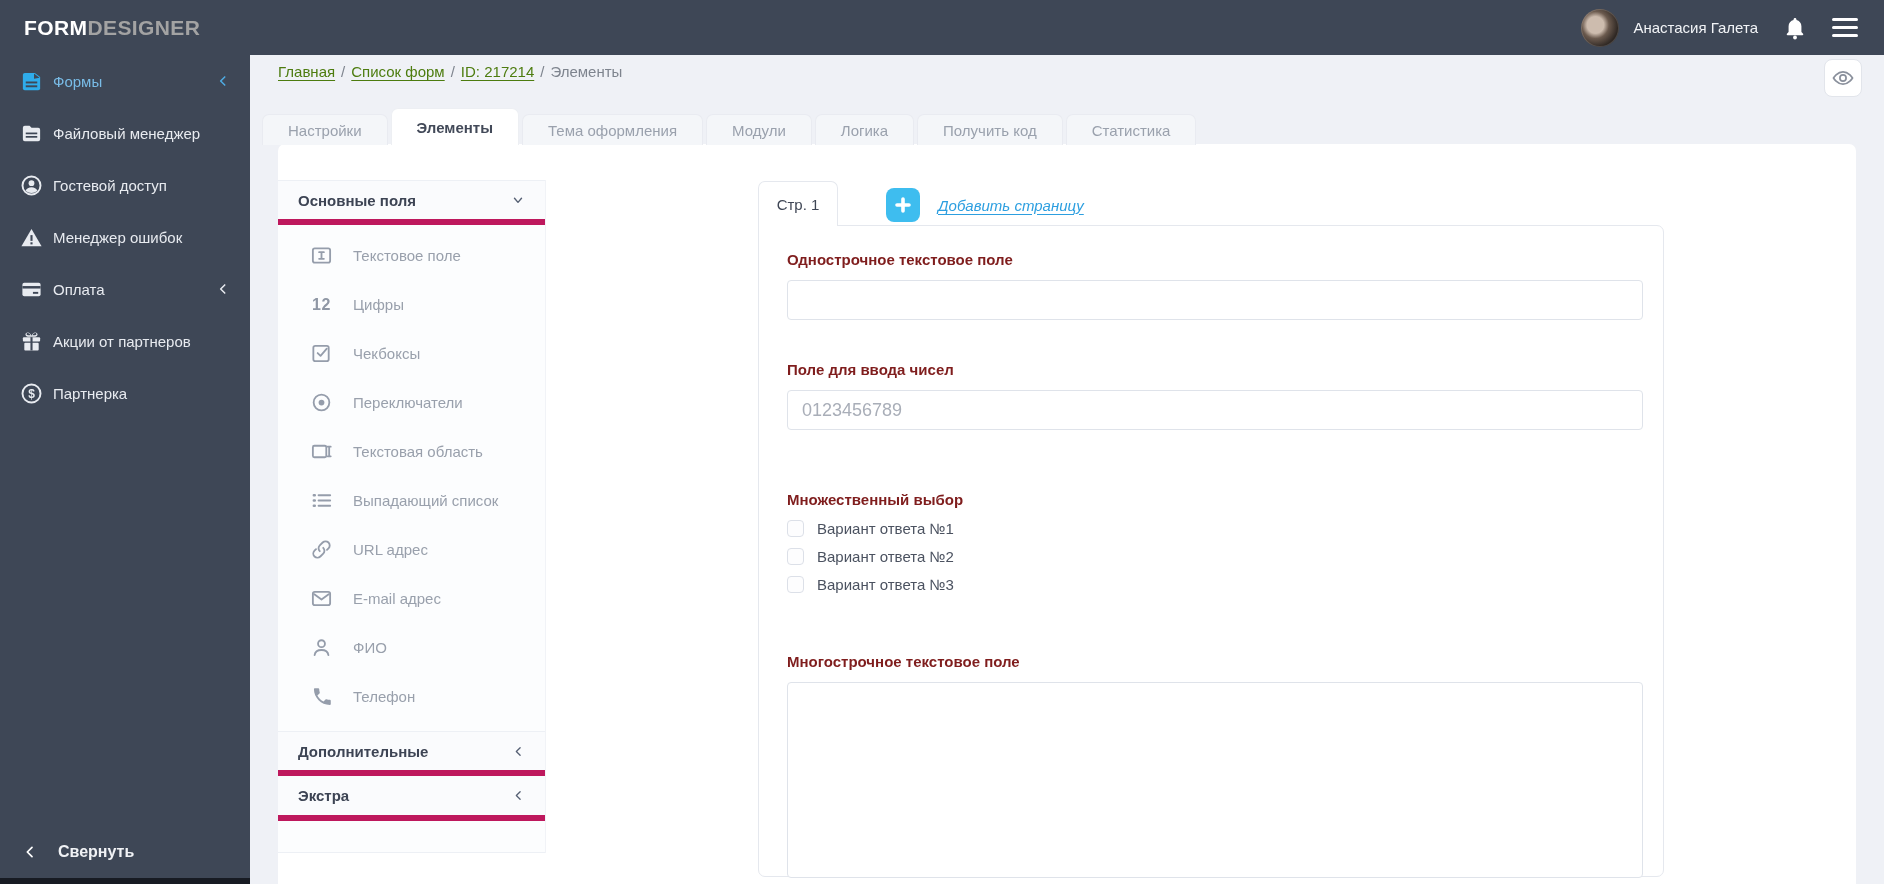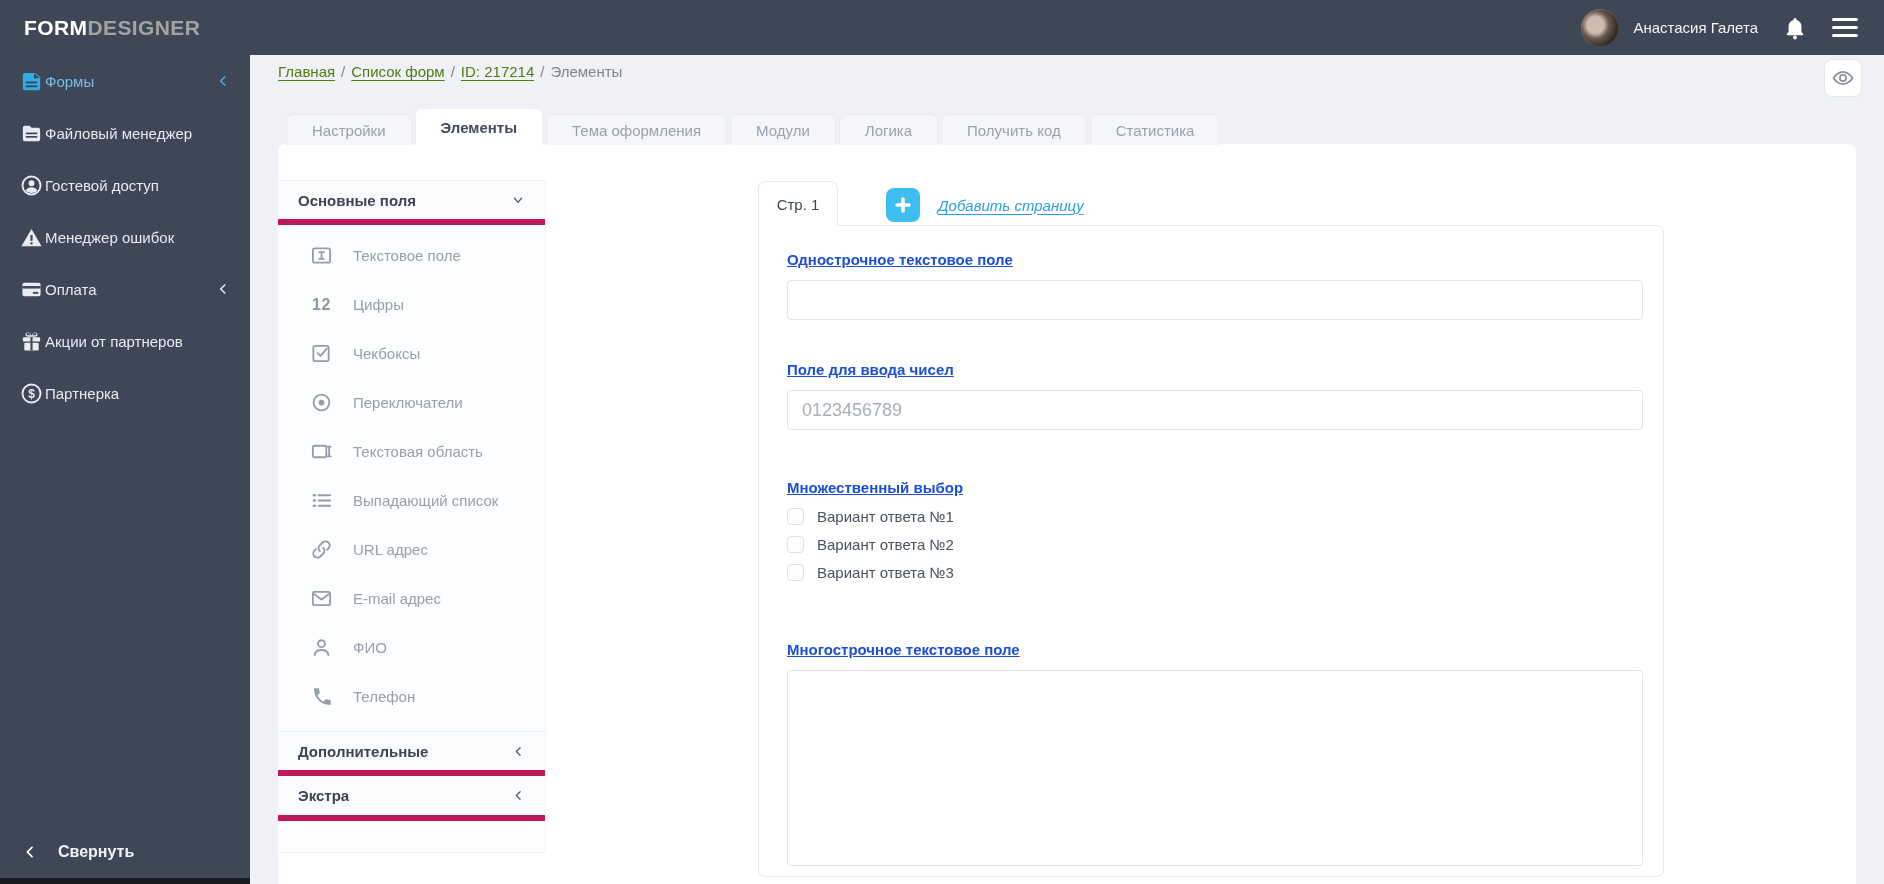--- a/index.html
+++ b/index.html
@@ -17,38 +17,38 @@
   .avatar { width:38px; height:38px; border-radius:50%; background:radial-gradient(circle at 38% 42%, #cdbcae 0 26%, #6b5a4e 42%, #2e2723 70%, #1d1916 100%); box-shadow:inset 0 0 0 1px rgba(255,255,255,.15); }
   .username { color:#F2F4F7; font-size:15px; }
   .iconbtn { background:none; border:none; cursor:pointer; display:flex; align-items:center; }
   .burger { display:flex; flex-direction:column; gap:5px; }
   .burger span { display:block; width:26px; height:3px; border-radius:2px; background:#fff; }
 
   
   .sidebar { position:absolute; left:0; top:55px; width:250px; height:829px; background:#3E4756; z-index:20; }
   .nav-item { position:relative; height:52px; display:flex; align-items:center; padding:0 20px; color:#E8EBF0; font-size:15px; cursor:pointer; }
   .nav-item .nico { width:23px; height:23px; flex:0 0 23px; display:flex; align-items:center; justify-content:center; color:#E8EBF0; }
-  .nav-item .nlabel { margin-left:2px; white-space:nowrap; }
+  .nav-item .nlabel { margin-left:10px; white-space:nowrap; }
   .nav-item .nchev { margin-left:auto; color:#E8EBF0; display:flex; }
   .nav-item.active { color:#79BCE7; }
   .nav-item.active .nico { color:#2FACEA; }
   .nav-item.active .nchev { color:#4FABE2; }
   .collapse-row { position:absolute; left:0; bottom:10px; width:100%; height:44px; display:flex; align-items:center; padding:0 20px; color:#F0F2F5; font-size:16px; font-weight:700; cursor:pointer; }
   .collapse-row .nchev { display:flex; margin-right:20px; margin-left:2px; }
   .sidebar-strip { position:absolute; left:0; bottom:0; width:100%; height:6px; background:#171B23; }
 
   
   .content { position:absolute; left:250px; top:55px; width:1634px; height:829px; }
   .breadcrumb { position:absolute; left:28px; top:8px; font-size:15px; color:#7E848E; }
   .breadcrumb a { color:#4d7c0f; text-decoration:underline; text-underline-offset:3px; cursor:pointer; }
   .breadcrumb .sep { margin:0 6px; }
   .eye-btn { position:absolute; right:22px; top:4px; width:38px; height:38px; background:#fff; border:1px solid #E2E5EB; border-radius:8px; display:flex; align-items:center; justify-content:center; color:#8A909C; cursor:pointer; }
 
   
-  .tabs { position:absolute; left:36px; top:53px; display:flex; align-items:flex-end; gap:3px; z-index:5; }
+  .tabs { position:absolute; left:12px; top:53px; display:flex; align-items:flex-end; gap:3px; z-index:5; }
   .tab { height:31px; display:flex; align-items:center; padding:0 25px; background:#F4F6F9; border:1px solid #E9EBF1; border-bottom:none; border-radius:7px 7px 0 0; color:#9AA1AD; font-size:15px; cursor:pointer; white-space:nowrap; }
   .tab.active { height:37px; background:#FFFFFF; color:#434A59; font-weight:700; border-color:#EDEFF3; }
 
   
   .card { position:absolute; left:28px; top:89px; width:1578px; height:740px; background:#FFFFFF; border-radius:7px 7px 0 0; }
 
   
   .epanel { position:absolute; left:0; top:36px; width:268px; background:#FDFDFE; border-right:1px solid #F1F3F7; }
   .esection-h { height:45px; display:flex; align-items:center; padding:0 20px; background:#FAFBFD; border-top:1px solid #EDF0F5; border-bottom:6px solid #be185d; color:#3D4454; font-size:15px; font-weight:700; cursor:pointer; }
   .esection-h + .esection-h { border-top:none; }
@@ -59,24 +59,24 @@
   .eitem .elabel { margin-left:20px; white-space:nowrap; }
   .eico.numtxt { font-size:16px; font-weight:700; color:#8F97A5; letter-spacing:.5px; }
   .epanel-tail { height:32px; border-bottom:1px solid #EDF0F5; background:#FCFDFE; }
 
   
   .page-tab { position:absolute; left:480px; top:37px; width:80px; height:45px; background:#fff; border:1px solid #E5E8EE; border-bottom:none; border-radius:7px 7px 0 0; display:flex; align-items:center; justify-content:center; color:#3F4655; font-size:15px; font-weight:400; z-index:4; cursor:pointer; }
   .add-page { position:absolute; left:608px; top:44px; display:flex; align-items:center; gap:18px; z-index:4;font-style:italic; }
   .plus-btn { width:34px; height:34px; border:none; border-radius:8px; background:#3EBDEF; display:flex; align-items:center; justify-content:center; cursor:pointer; }
   .add-link { color:#2D9FE0; font-size:15px; text-decoration:underline; text-underline-offset:3px; cursor:pointer; }
   .preview-panel { position:absolute; left:480px; top:81px; width:906px; height:652px; border:1px solid #E5E8EE; border-radius:0 7px 7px 7px; background:#fff; padding:24px 20px 0 28px; }
-  .f-label { color:#1d4ed8; font-size:15px; font-weight:700; line-height:20px;text-decoration:underline; }
+  .f-label { color:#7f1d1d; font-size:15px; font-weight:700; line-height:20px; }
   .f-input { display:block; width:100%; height:40px; margin-top:10px; border:1px solid #DFE3EA; border-radius:4px; background:#fff; padding:0 14px; font-size:18px; color:#3F4654; font-family:inherit; outline:none; }
   .f-input::placeholder { color:#A9AEB8; opacity:1; }
-  .gap40 { margin-top:40px; } .gap48 { margin-top:48px; } .gap56 { margin-top:56px; }
+  .gap40 { margin-top:40px; } .gap48 { margin-top:60px; } .gap56 { margin-top:56px; }
   .cb-row { display:flex; align-items:center; height:23px; margin-top:5px; cursor:pointer; }
   .cb-row:first-of-type { margin-top:7px; }
   .cb-box { width:17px; height:17px; border:1px solid #DCE0E8; border-radius:4px; background:#FDFDFE; flex:0 0 17px; }
   .cb-label { margin-left:13px; color:#4B5260; font-size:15px; }
   .f-textarea { display:block; width:100%; height:196px; margin-top:10px; border:1px solid #DFE3EA; border-radius:4px; background:#fff; padding:10px 14px; font-size:15px; color:#3F4654; font-family:inherit; outline:none; resize:none; }
 
   svg { display:block; }
 </style>
 </head>
 <body>

